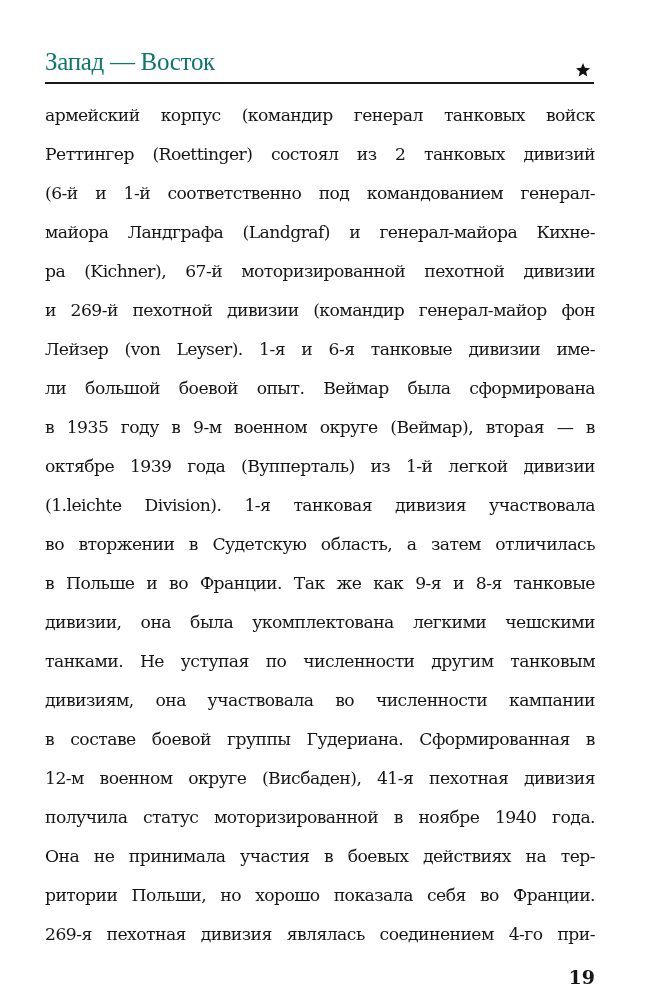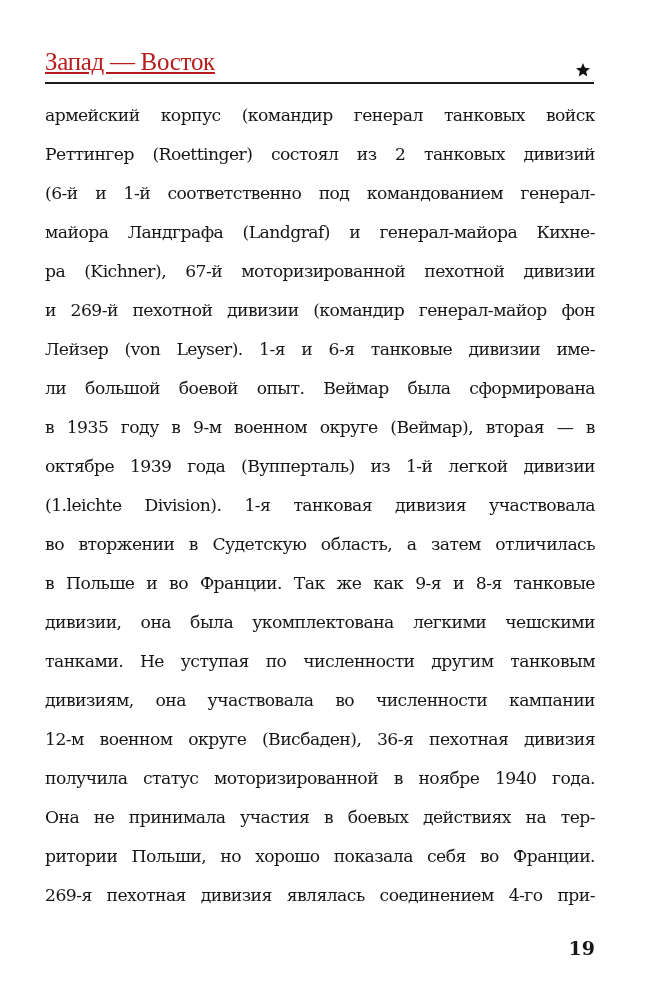--- a/index.html
+++ b/index.html
@@ -22,23 +22,22 @@
       height: 38px;
       border-bottom: 2px solid #1a1a1a;
     }
     .header-title {
       position: absolute;
       left: 0;
       top: 4px;
       font-family: "Liberation Serif", serif;
       font-size: 25px;
       letter-spacing: -0.3px;
-      color: #b91c1c;
+      color: #0f766e;
       white-space: nowrap;
-      text-decoration: underline;
     }
     .header-star {
       position: absolute;
       right: 3px;
       top: 18px;
       width: 16px;
       height: 16px;
     }
     .body-text {
       position: absolute;
@@ -56,21 +55,21 @@
       text-align: justify;
       text-align-last: justify;
       height: 39px;
       overflow: hidden;
       letter-spacing: -0.55px;
       word-spacing: -1px;
     }
     .page-number {
       position: absolute;
       right: 53px;
-      top: 937px;
+      top: 966px;
       font-family: "DejaVu Serif", serif;
       font-weight: bold;
       font-size: 19px;
       color: #161616;
     }
   </style>
 </head>
 <body>
 
 <div class="header">
@@ -90,21 +89,22 @@
   <span class="line">Лейзер (von Leyser). 1-я и 6-я танковые дивизии име-</span>
   <span class="line">ли большой боевой опыт. Веймар была сформирована</span>
   <span class="line">в 1935 году в 9-м военном округе (Веймар), вторая — в</span>
   <span class="line">октябре 1939 года (Вупперталь) из 1-й легкой дивизии</span>
   <span class="line">(1.leichte Division). 1-я танковая дивизия участвовала</span>
   <span class="line">во вторжении в Судетскую область, а затем отличилась</span>
   <span class="line">в Польше и во Франции. Так же как 9-я и 8-я танковые</span>
   <span class="line">дивизии, она была укомплектована легкими чешскими</span>
   <span class="line">танками. Не уступая по численности другим танковым</span>
   <span class="line">дивизиям, она участвовала во численности кампании</span>
-  <span class="line">12-м военном округе (Висбаден), 36-я пехотная дивизия</span>
+  <span class="line">в составе боевой группы Гудериана. Сформированная в</span>
+  <span class="line">12-м военном округе (Висбаден), 41-я пехотная дивизия</span>
   <span class="line">получила статус моторизированной в ноябре 1940 года.</span>
   <span class="line">Она не принимала участия в боевых действиях на тер-</span>
   <span class="line">ритории Польши, но хорошо показала себя во Франции.</span>
   <span class="line">269-я пехотная дивизия являлась соединением 4-го при-</span>
 
 </div>
 
 <div class="page-number">19</div>
 
 </body></html>

